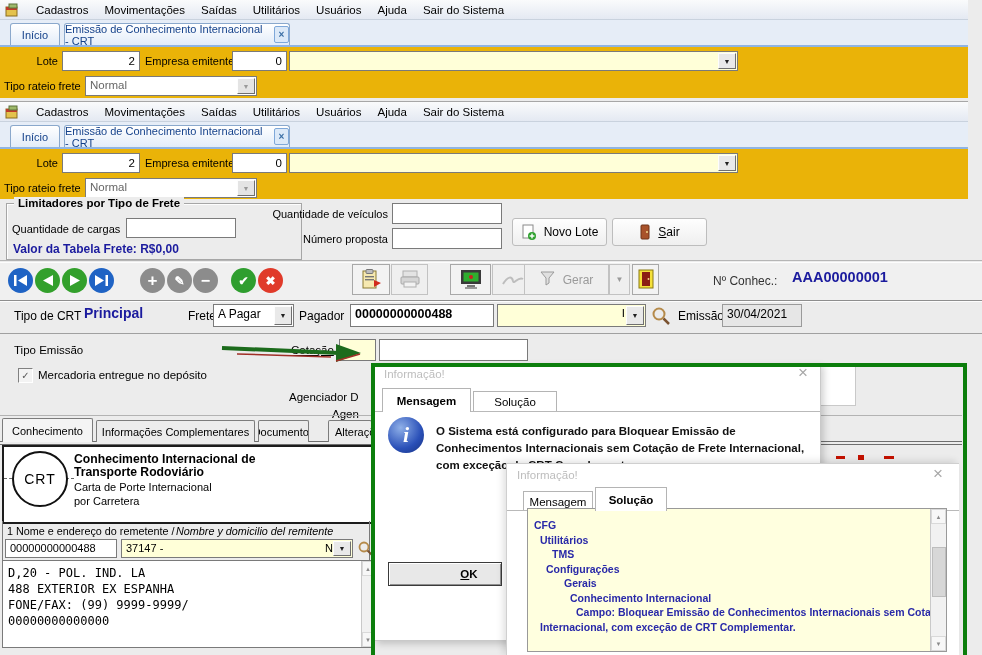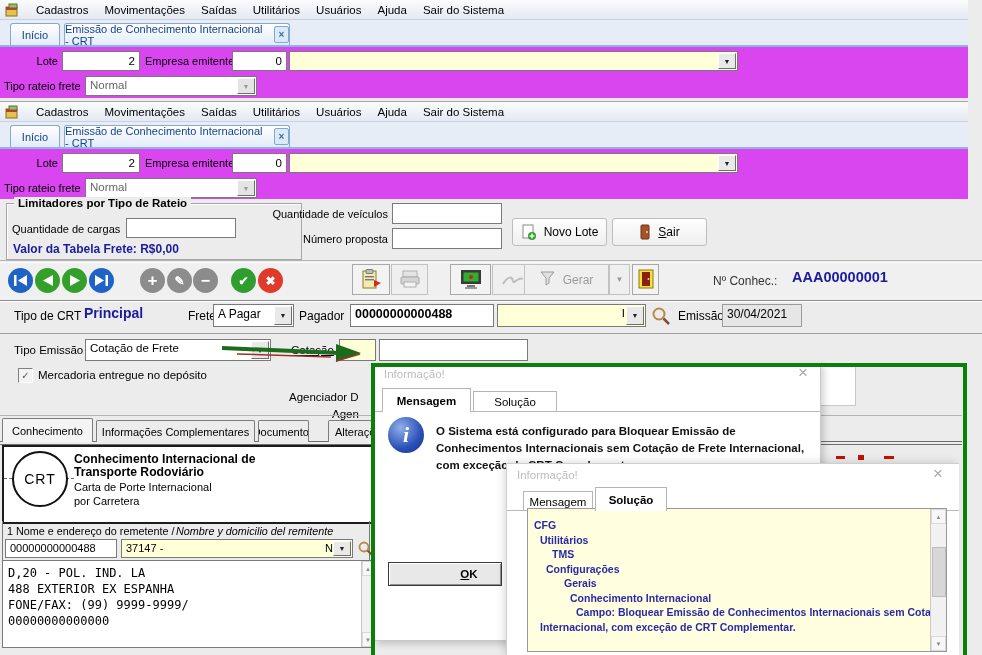--- a/index.html
+++ b/index.html
@@ -8,21 +8,21 @@
   .a{position:absolute;}
   .lbl{position:absolute;font-size:11px;white-space:nowrap;line-height:14px;}
   .inp{position:absolute;background:#fff;border:1px solid #7a7a7a;font-size:11.5px;
        padding:2px 4px;box-sizing:border-box;white-space:nowrap;overflow:hidden;}
   .ylw{background:#ffffd8;}
   .num{text-align:right;}
   .arrbtn{position:absolute;right:1px;top:1px;bottom:1px;width:16px;background:#e9e9e9;
           border:1px solid;border-color:#fdfdfd #6f6f6f #6f6f6f #fdfdfd;display:flex;
           align-items:center;justify-content:center;font-size:7px;color:#222;}
   .arrbtn.dis{color:#9a9a9a;background:#e4e4e4;}
-  .win-hdr{position:absolute;left:0;width:968px;overflow:hidden;background:#d946ef;}
+  .win-hdr{position:absolute;left:0;width:968px;overflow:hidden;background:#eab308;}
   .menubar{position:absolute;left:0;top:0;width:982px;height:20px;
            background:linear-gradient(#fafbfc,#e4e9f2);border-bottom:1px solid #c9d2de;
            display:flex;align-items:center;gap:16px;padding-left:4px;box-sizing:border-box;}
   .mi{font-size:11.5px;white-space:nowrap;cursor:default;}
   .tabstrip{position:absolute;left:0;top:20px;width:982px;height:27px;background:#e6edf7;}
   .tabstrip .blue-line{position:absolute;left:0;bottom:0;width:100%;height:2px;background:#8fb4e3;}
   .wtab{position:absolute;top:3px;height:22px;background:linear-gradient(#ffffff,#e2ecf9);
         border:1px solid #8aa8cc;border-bottom:none;border-radius:3px 3px 0 0;display:flex;
         align-items:center;justify-content:center;gap:6px;color:#15428b;font-size:11px;box-sizing:border-box;}
   .tabclose{width:15px;height:15px;background:#dce9f8;border:1px solid #7fa8d9;border-radius:2px;
@@ -137,21 +137,21 @@
       <span class="arrbtn">▼</span>
     </div>
     <span class="lbl" style="left:4px;top:79px;">Tipo rateio frete</span>
     <div class="inp" style="left:85px;top:76px;width:172px;height:20px;color:#666;">
       <span>Normal</span>
       <span class="arrbtn dis">▼</span>
     </div>
   </div>
 
   <div class="gbox" style="left:6px;top:203px;width:294px;height:55px;"></div>
-  <span class="legend" style="left:14px;top:197px;">Limitadores por Tipo de Rateio</span>
+  <span class="legend" style="left:14px;top:197px;">Limitadores por Tipo de Frete</span>
   <span class="lbl" style="left:12px;top:222px;">Quantidade de cargas</span>
   <input class="inp" style="left: 126px; top: 218px; width: 110px; height: 20px;">
   <span class="lbl navy" style="left:13px;top:242px;font-weight:bold;font-size:12px;">Valor da Tabela Frete: R$0,00</span>
   <span class="lbl" style="left:240px;top:207px;width:148px;text-align:right;">Quantidade de veículos</span>
   <input class="inp" style="left: 392px; top: 203px; width: 110px; height: 21px;">
   <span class="lbl" style="left:240px;top:232px;width:148px;text-align:right;">Número proposta</span>
   <input class="inp" style="left: 392px; top: 228px; width: 110px; height: 21px;">
 
   <div class="mbtn" style="left:512px;top:218px;width:93px;height:26px;">
     <span style="width:16px;height:16px;">
@@ -297,24 +297,20 @@
         <circle cx="8" cy="8" r="5.5" fill="none" stroke="#b58a4a" stroke-width="2"></circle>
         <line x1="12.5" y1="12.5" x2="18" y2="18" stroke="#7a5230" stroke-width="2.5"></line>
       </svg>
   </span>
   <span class="lbl" style="left:678px;top:309px;font-size:12px;">Emissão</span>
   <div class="inp" style="left:722px;top:304px;width:80px;height:23px;background:#e6e6e6;border-color:#9a9a9a;font-size:12px;">
     <span>30/04/2021</span>
   </div>
 
   <span class="lbl" style="left:14px;top:343px;font-size:11.5px;">Tipo Emissão</span>
-  <div class="inp" style="left:85px;top:339px;width:186px;height:22px;font-size:11.5px;">
-    <span>Cotação de Frete</span>
-    <span class="arrbtn">▼</span>
-  </div>
   <span class="lbl" style="left:291px;top:343px;font-size:11.5px;text-decoration:underline;">Cotação</span>
   <input class="inp ylw" style="left: 339px; top: 339px; width: 37px; height: 22px;">
   <input class="inp" style="left: 379px; top: 339px; width: 149px; height: 22px;">
 
   <span class="a" style="left:18px;top:368px;width:13px;height:13px;background:#f3f3f3;border:1px solid;border-color:#808080 #fff #fff #808080;display:flex;align-items:center;justify-content:center;font-size:10px;color:#5a5a5a;">
     <span>✓</span>
   </span>
   <span class="lbl" style="left:38px;top:368px;font-size:11.5px;">Mercadoria entregue no depósito</span>
   <span class="lbl" style="left:332px;top:367px;width:39px;overflow:hidden;font-size:11.5px;margin-top:40px;">Agen</span>
   <span class="lbl" style="left:289px;top:390px;width:82px;overflow:hidden;font-size:11.5px;">Agenciador D</span>

